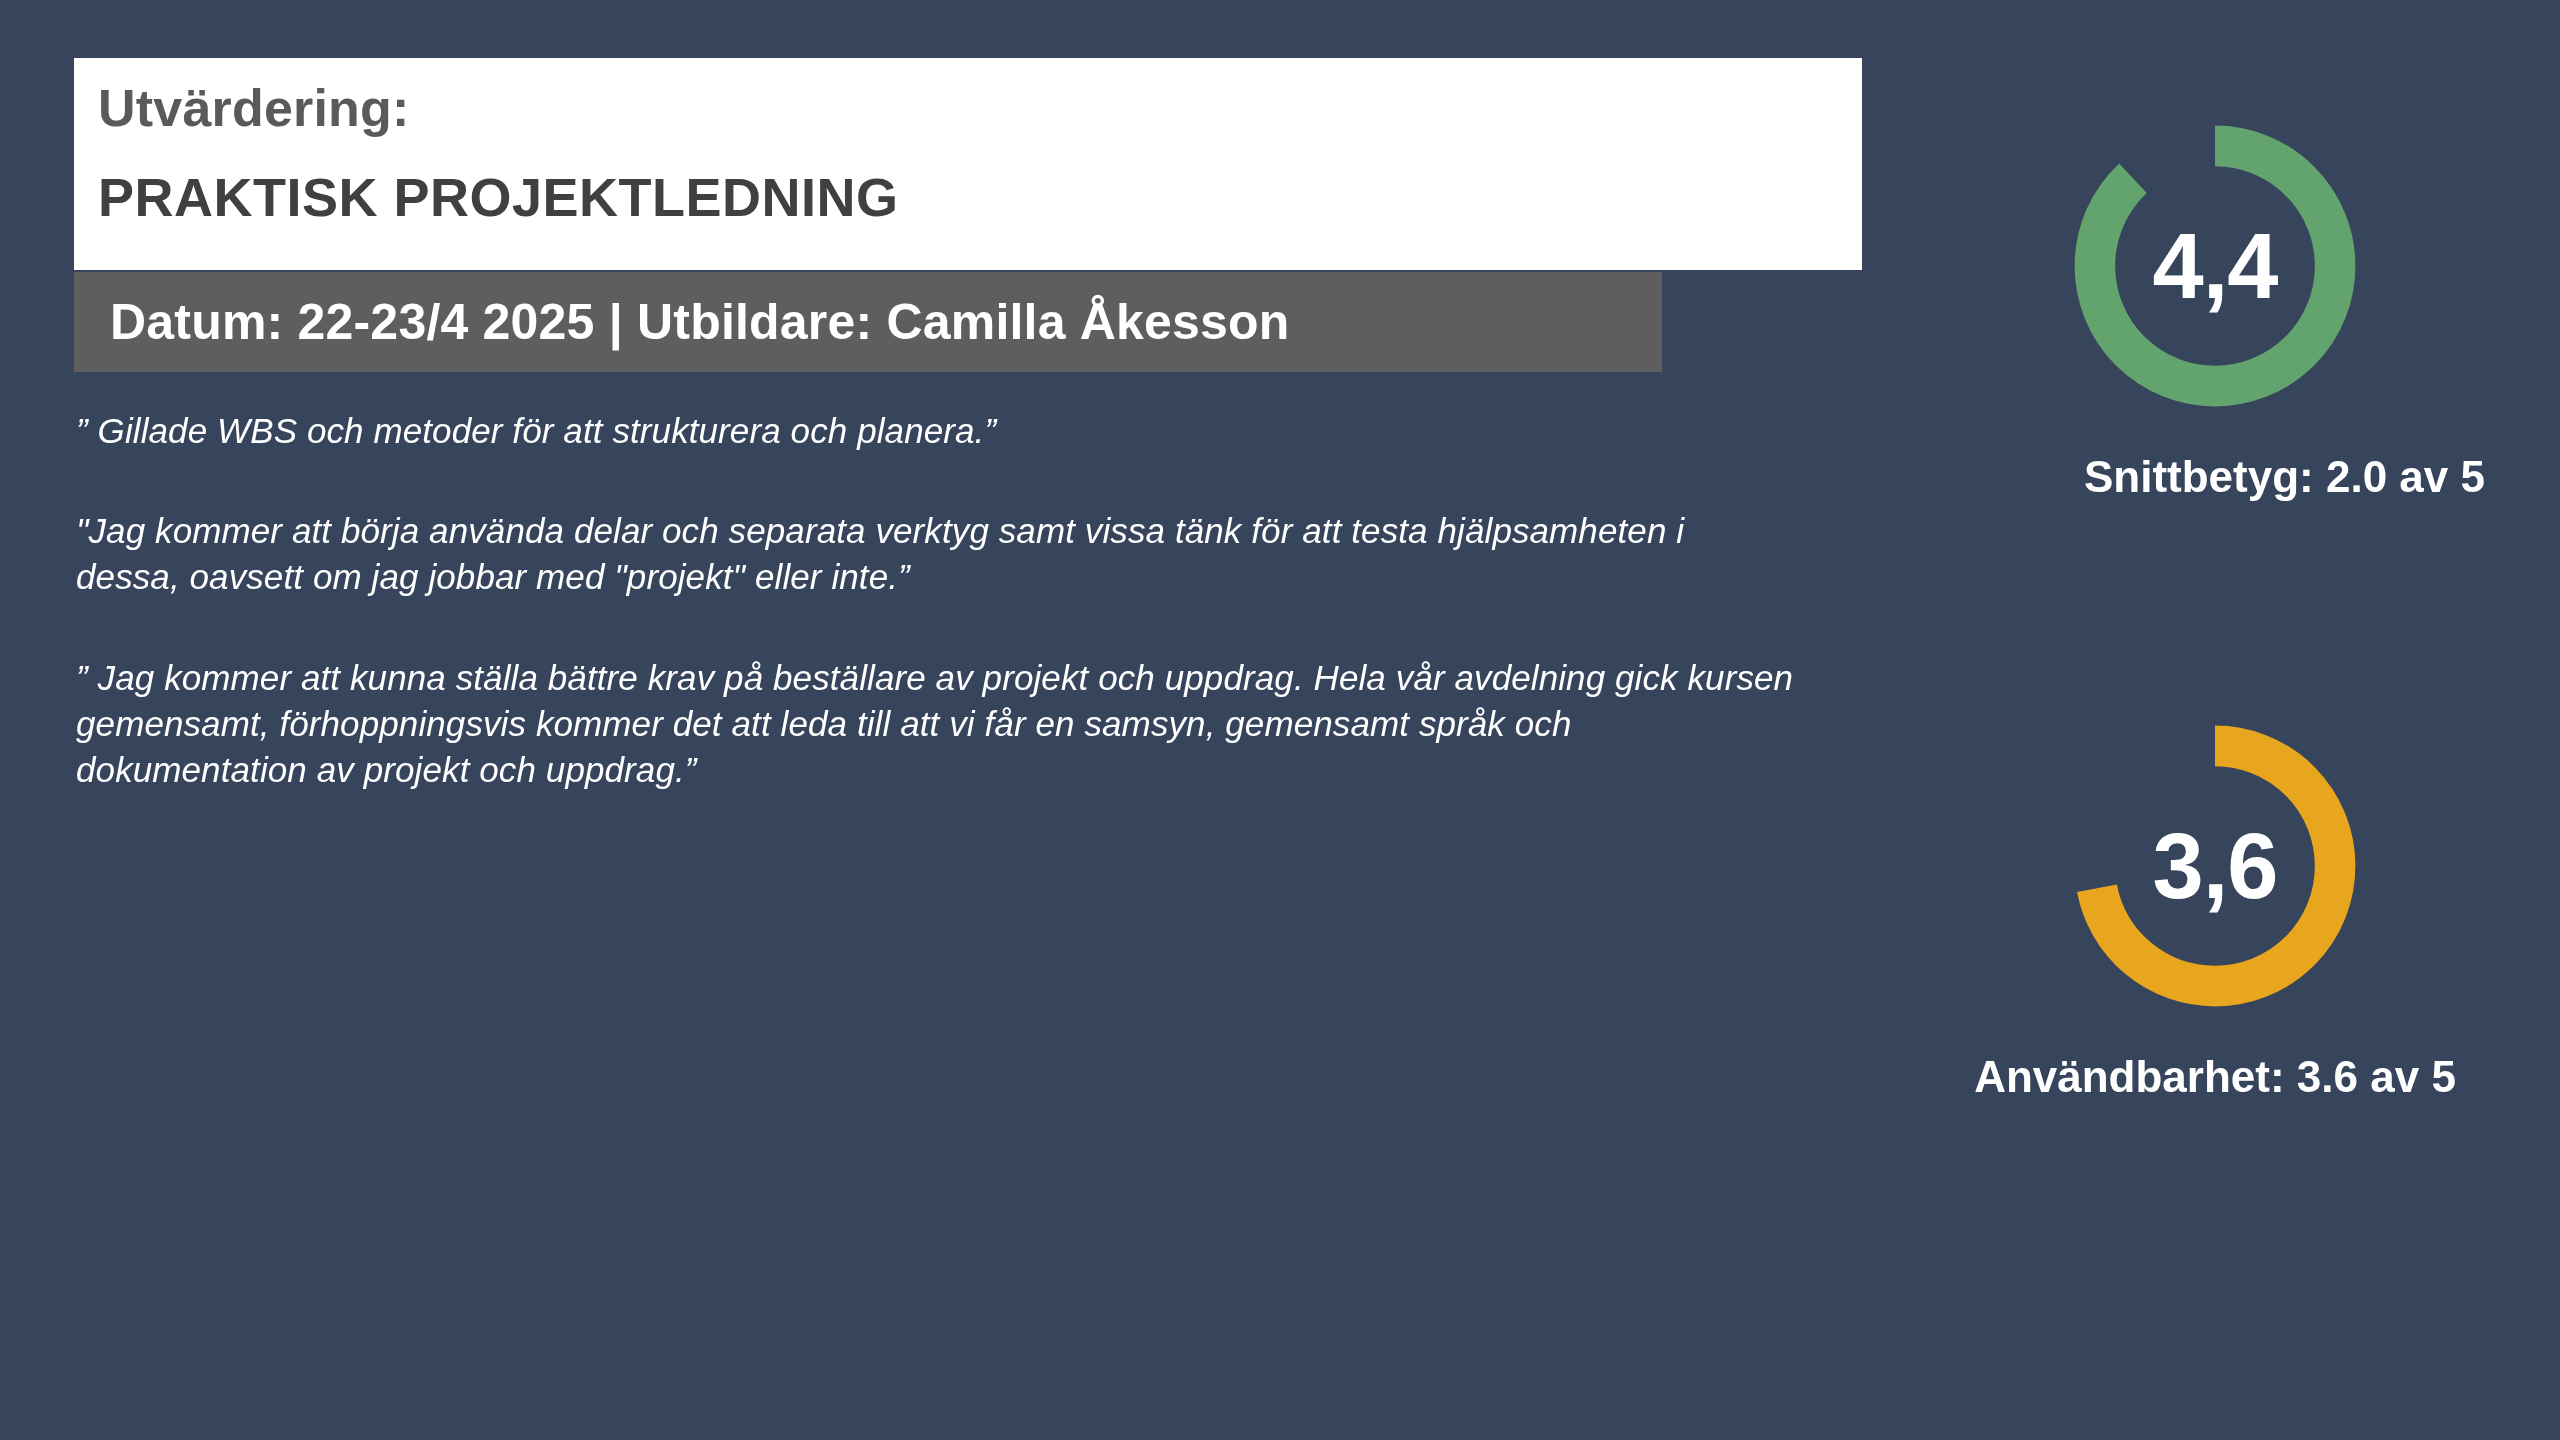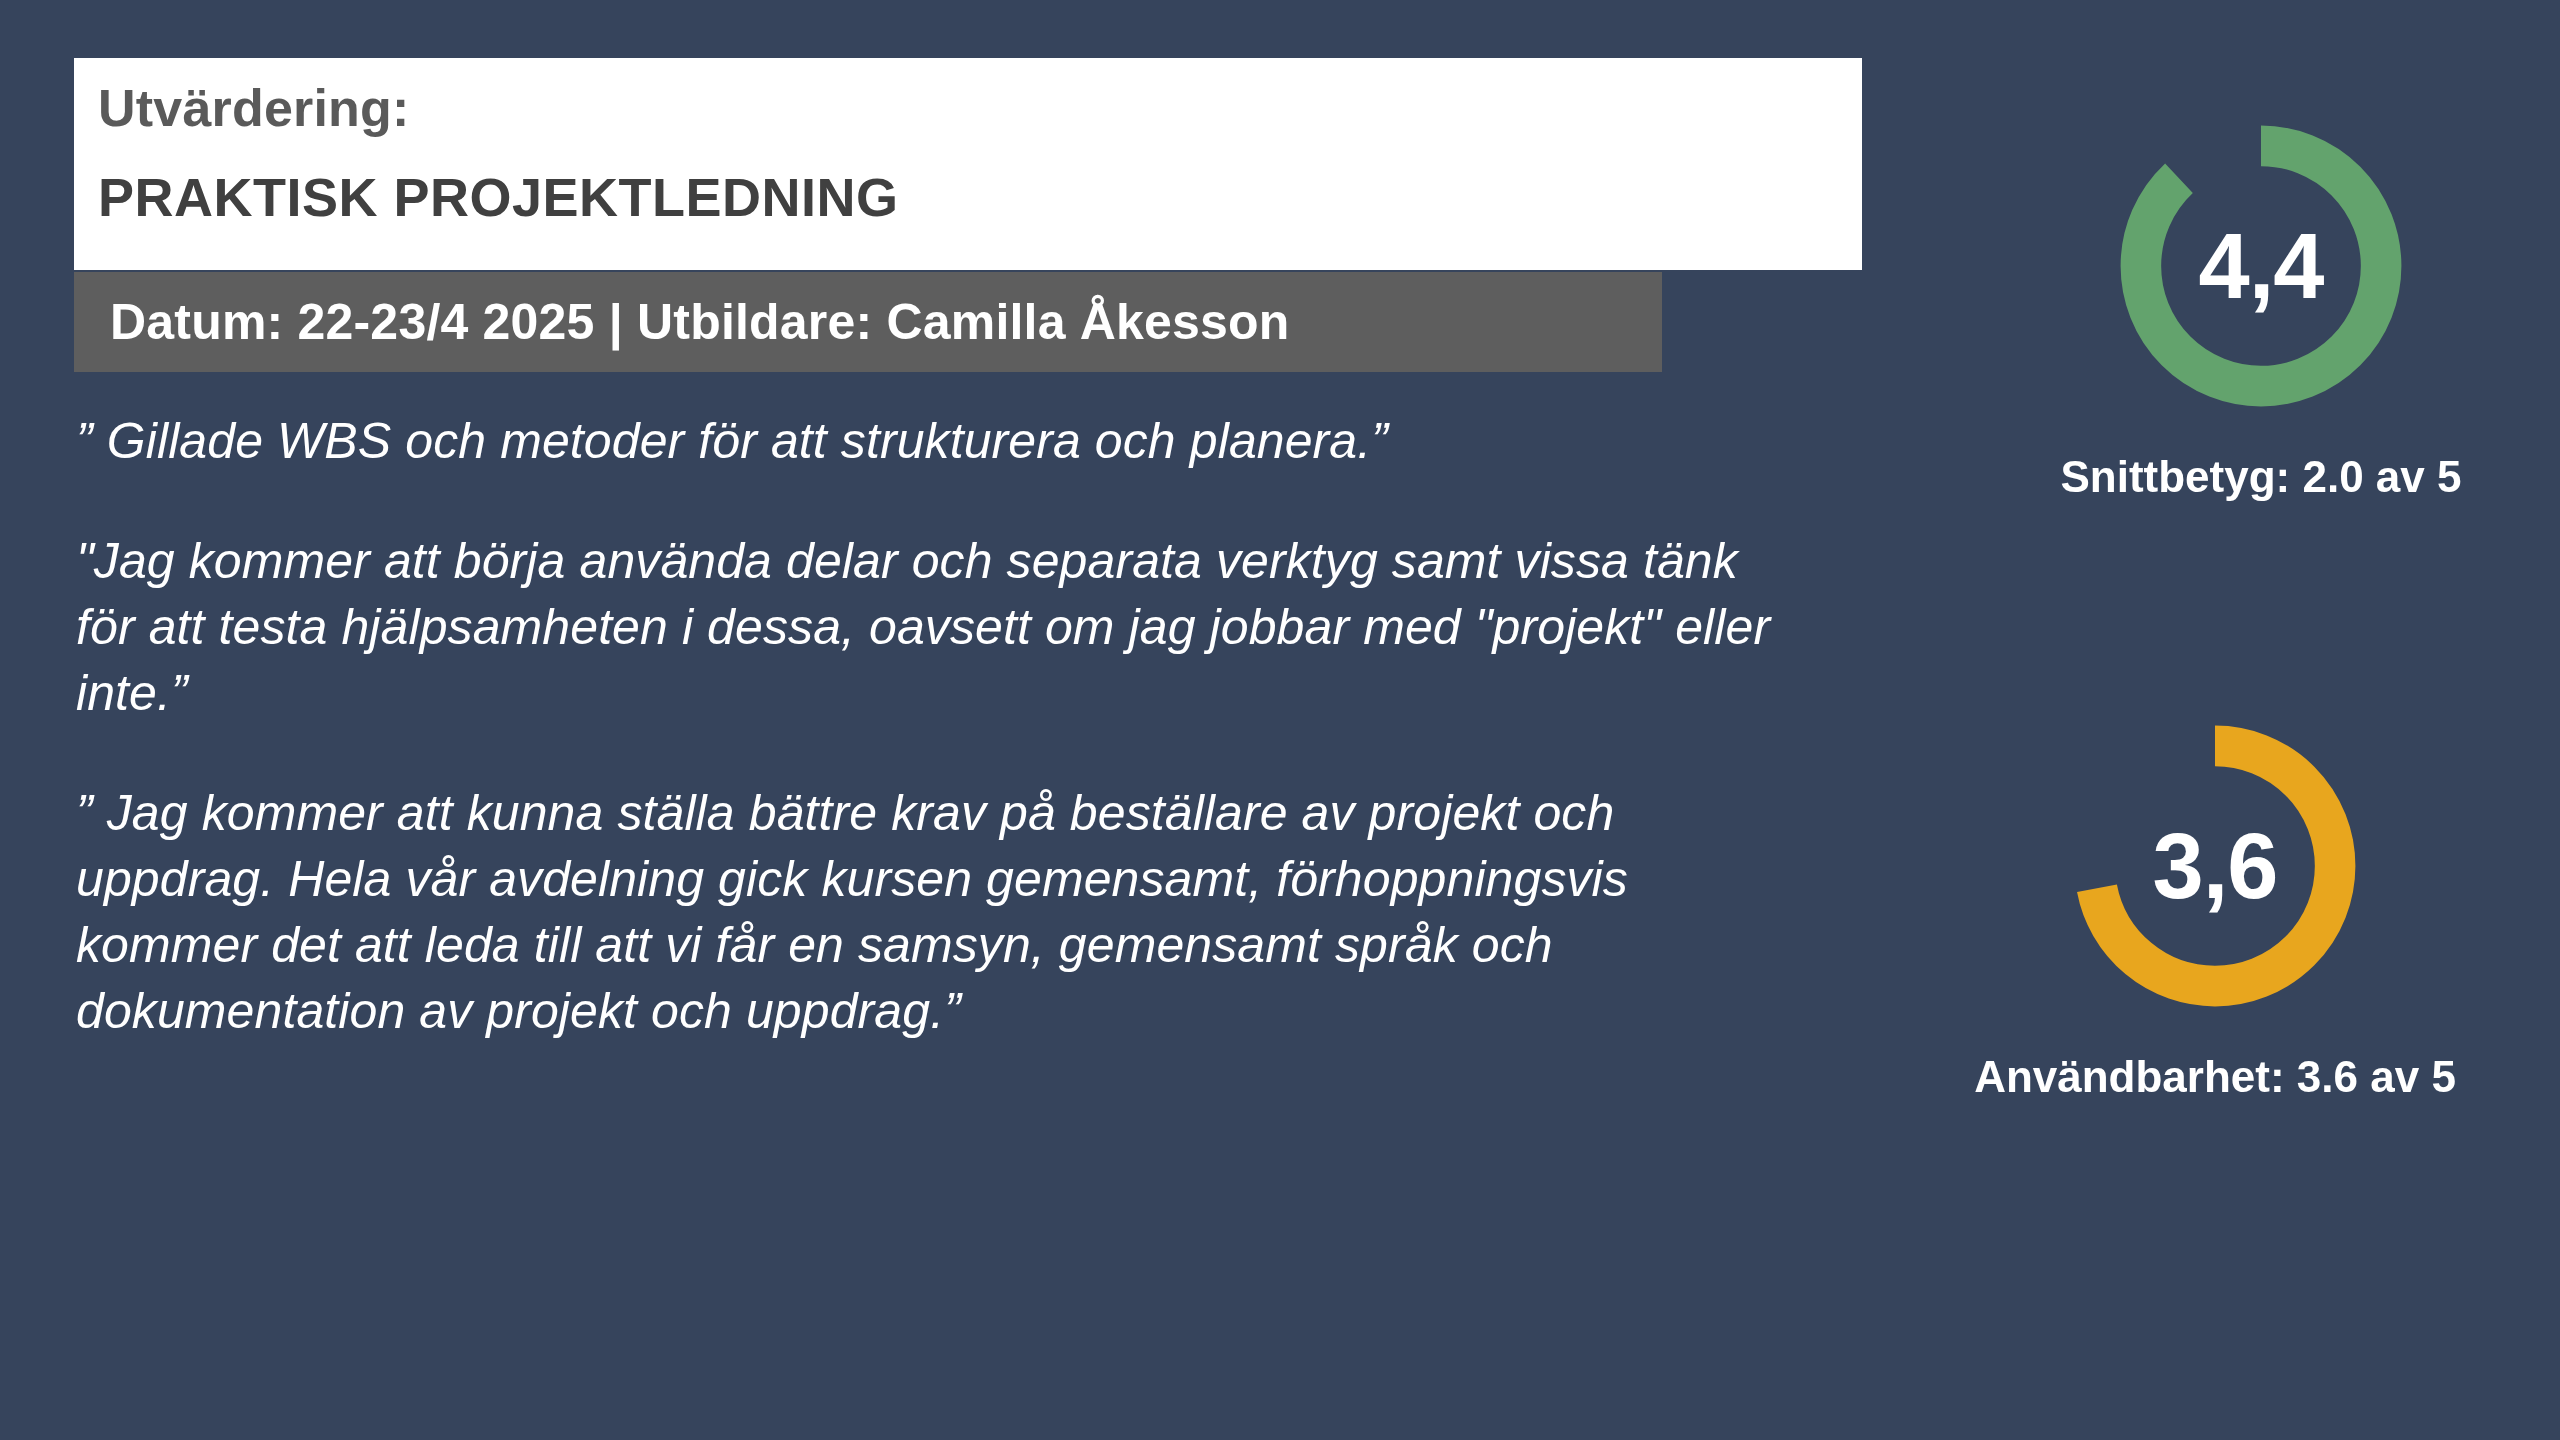--- a/index.html
+++ b/index.html
@@ -69,36 +69,36 @@
 
   
   .quotes {
     position: absolute;
     left: 76px;
     top: 408px;
     width: 1720px;
   }
   .quote {
     color: #ffffff;
-    font-size: 50px;
+    font-size: 35px;
     font-style: italic;
     font-weight: normal;
     line-height: 1.32;
     margin: 0 0 54px 0;
     letter-spacing: 0.1px;
   }
   .quote:last-child { margin-bottom: 0; }
 
   
   .gauge {
     position: absolute;
     width: 540px;
     text-align: center;
   }
-  .gauge.top  { left: 1991px; top: 110px; }
+  .gauge.top  { left: 1945px; top: 110px; text-align: right; }
   .gauge.bottom { left: 1945px; top: 710px; }
 
   .donut-wrap {
     position: relative;
     width: 312px;
     height: 312px;
     margin: 0 auto;
   }
   .donut-svg {
     display: block;

